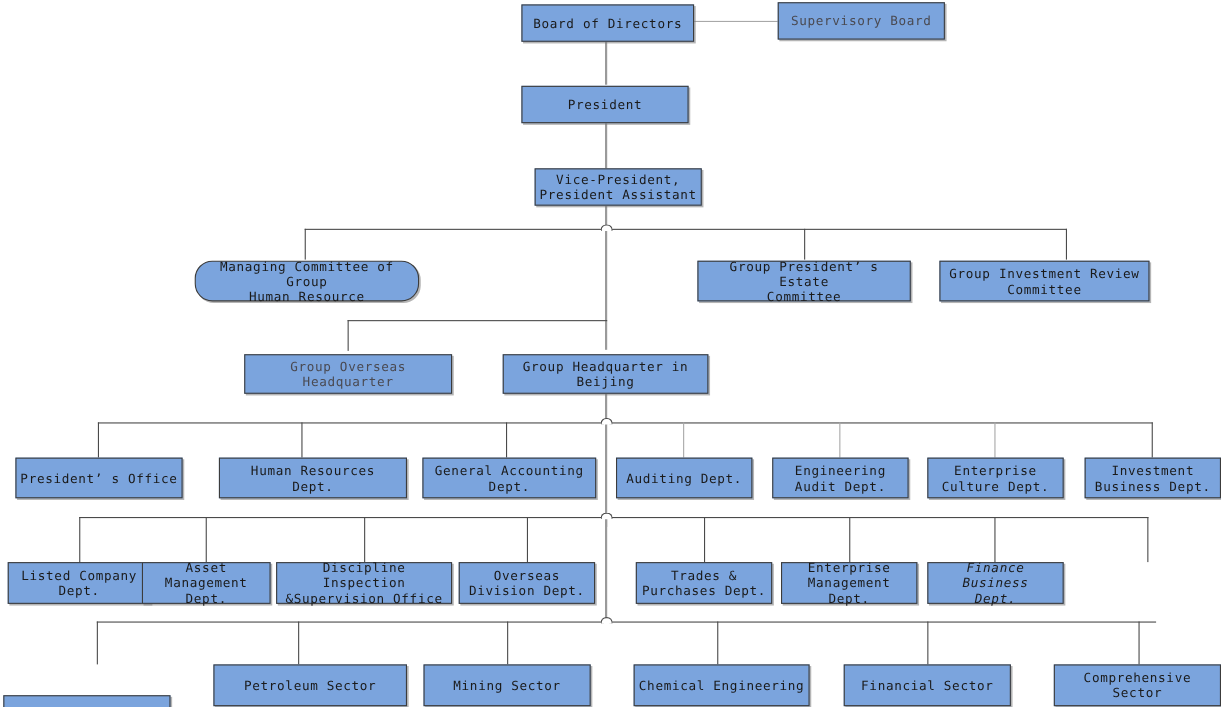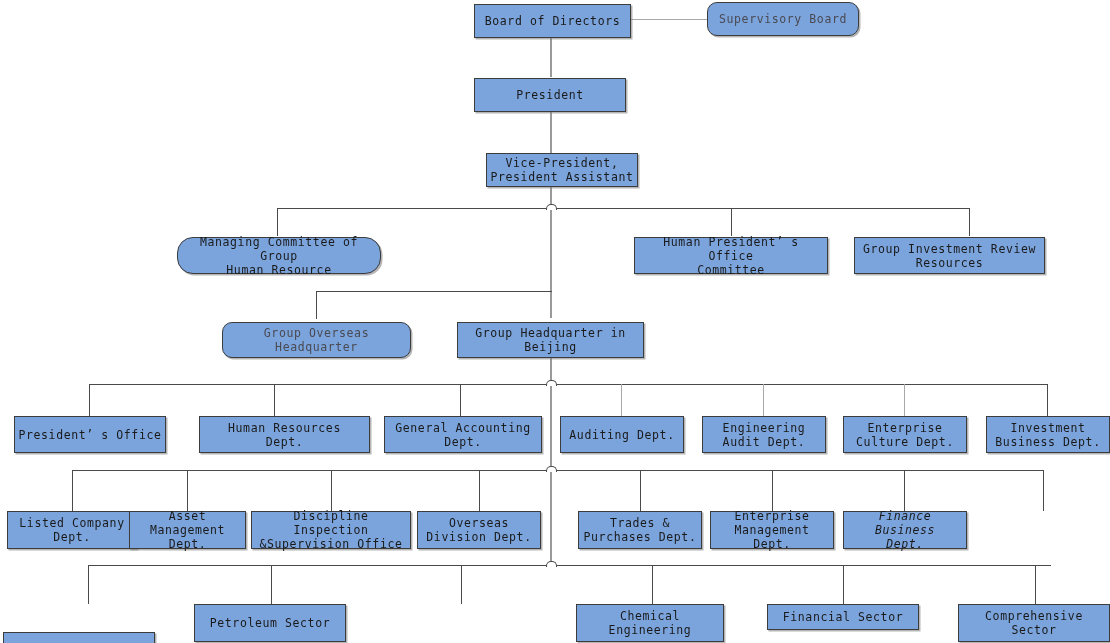--- a/index.html
+++ b/index.html
@@ -28,21 +28,21 @@
     justify-content: center;
     text-align: center;
     font-size: 11.5px;
     line-height: 14px;
     letter-spacing: 0.6px;
     white-space: pre-line;
     padding: 0 3px;
     box-shadow: 1.5px 1.5px 0 rgba(120,120,120,0.55);
     z-index: 3;
   }
-  .node.muted { color: #4a4a52; border-radius: 10px; }
+  .node.muted { color: #4a4a52; }
 
   
   .ln {
     position: absolute;
     background: #6e6e6e;
     z-index: 1;
   }
   .ln.v { width: 1px; }
   .ln.h { height: 1px; }
   .ln.dark { background: #4a4a4a; }
@@ -120,24 +120,24 @@
   <div class="node" style="left:474px; top:4px; width:157px; height:34px;">Board of Directors</div>
   <div class="node muted" style="left:707px; top:2px; width:152px; height:34px;">Supervisory Board</div>
 
   <div class="node" style="left:474px; top:78px; width:152px; height:34px;">President</div>
 
   <div class="node" style="left:486px; top:153px; width:152px; height:34px;">Vice-President,
 President Assistant</div>
 
   <div class="node" style="left:177px; top:237px; width:204px; height:37px;border-radius:16px;">Managing Committee of Group
 Human Resource</div>
-  <div class="node" style="left:634px; top:237px; width:194px; height:37px;">Human President’ s Office
+  <div class="node" style="left:634px; top:237px; width:194px; height:37px;">Group President’ s Estate
 Committee</div>
   <div class="node" style="left:854px; top:237px; width:191px; height:37px;">Group Investment Review
-Resources</div>
+Committee</div>
 
   <div class="node muted" style="left:222px; top:322px; width:189px; height:36px;">Group Overseas Headquarter</div>
   <div class="node" style="left:457px; top:322px; width:187px; height:36px;">Group Headquarter in
 Beijing</div>
 
   <div class="node" style="left:14px; top:416px; width:152px; height:37px;">President’ s Office</div>
   <div class="node" style="left:199px; top:416px; width:171px; height:37px;">Human Resources
 Dept.</div>
   <div class="node" style="left:384px; top:416px; width:158px; height:37px;">General Accounting
 Dept.</div>
@@ -158,18 +158,19 @@
   <div class="node" style="left:251px; top:511px; width:160px; height:38px;">Discipline Inspection
 &amp;Supervision Office</div>
   <div class="node" style="left:578px; top:511px; width:124px; height:38px;">Trades &amp;
 Purchases Dept.</div>
   <div class="node" style="left:710px; top:511px; width:124px; height:38px;">Enterprise
 Management Dept.</div>
   <div class="node" style="left:843px; top:511px; width:124px; height:38px;font-style:italic;">Finance Business
 Dept.</div>
 
   <div class="node" style="left:3px; top:632px; width:152px; height:36px;">Real Estate</div>
-  <div class="node" style="left:194px; top:604px; width:152px; height:38px;">Petroleum Sector</div>
-  <div class="node" style="left:576px; top:604px; width:148px; height:38px;">Chemical Engineering</div>
-  <div class="node" style="left:767px; top:604px; width:152px; height:26px;">Financial Sector</div>
+  <div class="node" style="left:194px; top:604px; width:176px; height:38px;">Petroleum Sector</div>
+  <div class="node" style="left:385px; top:604px; width:152px; height:38px;">Mining Sector</div>
+  <div class="node" style="left:576px; top:604px; width:160px; height:38px;">Chemical Engineering</div>
+  <div class="node" style="left:767px; top:604px; width:152px; height:38px;">Financial Sector</div>
   <div class="node" style="left:958px; top:604px; width:152px; height:38px;">Comprehensive Sector</div>
 
 </div>
 
 </body></html>

